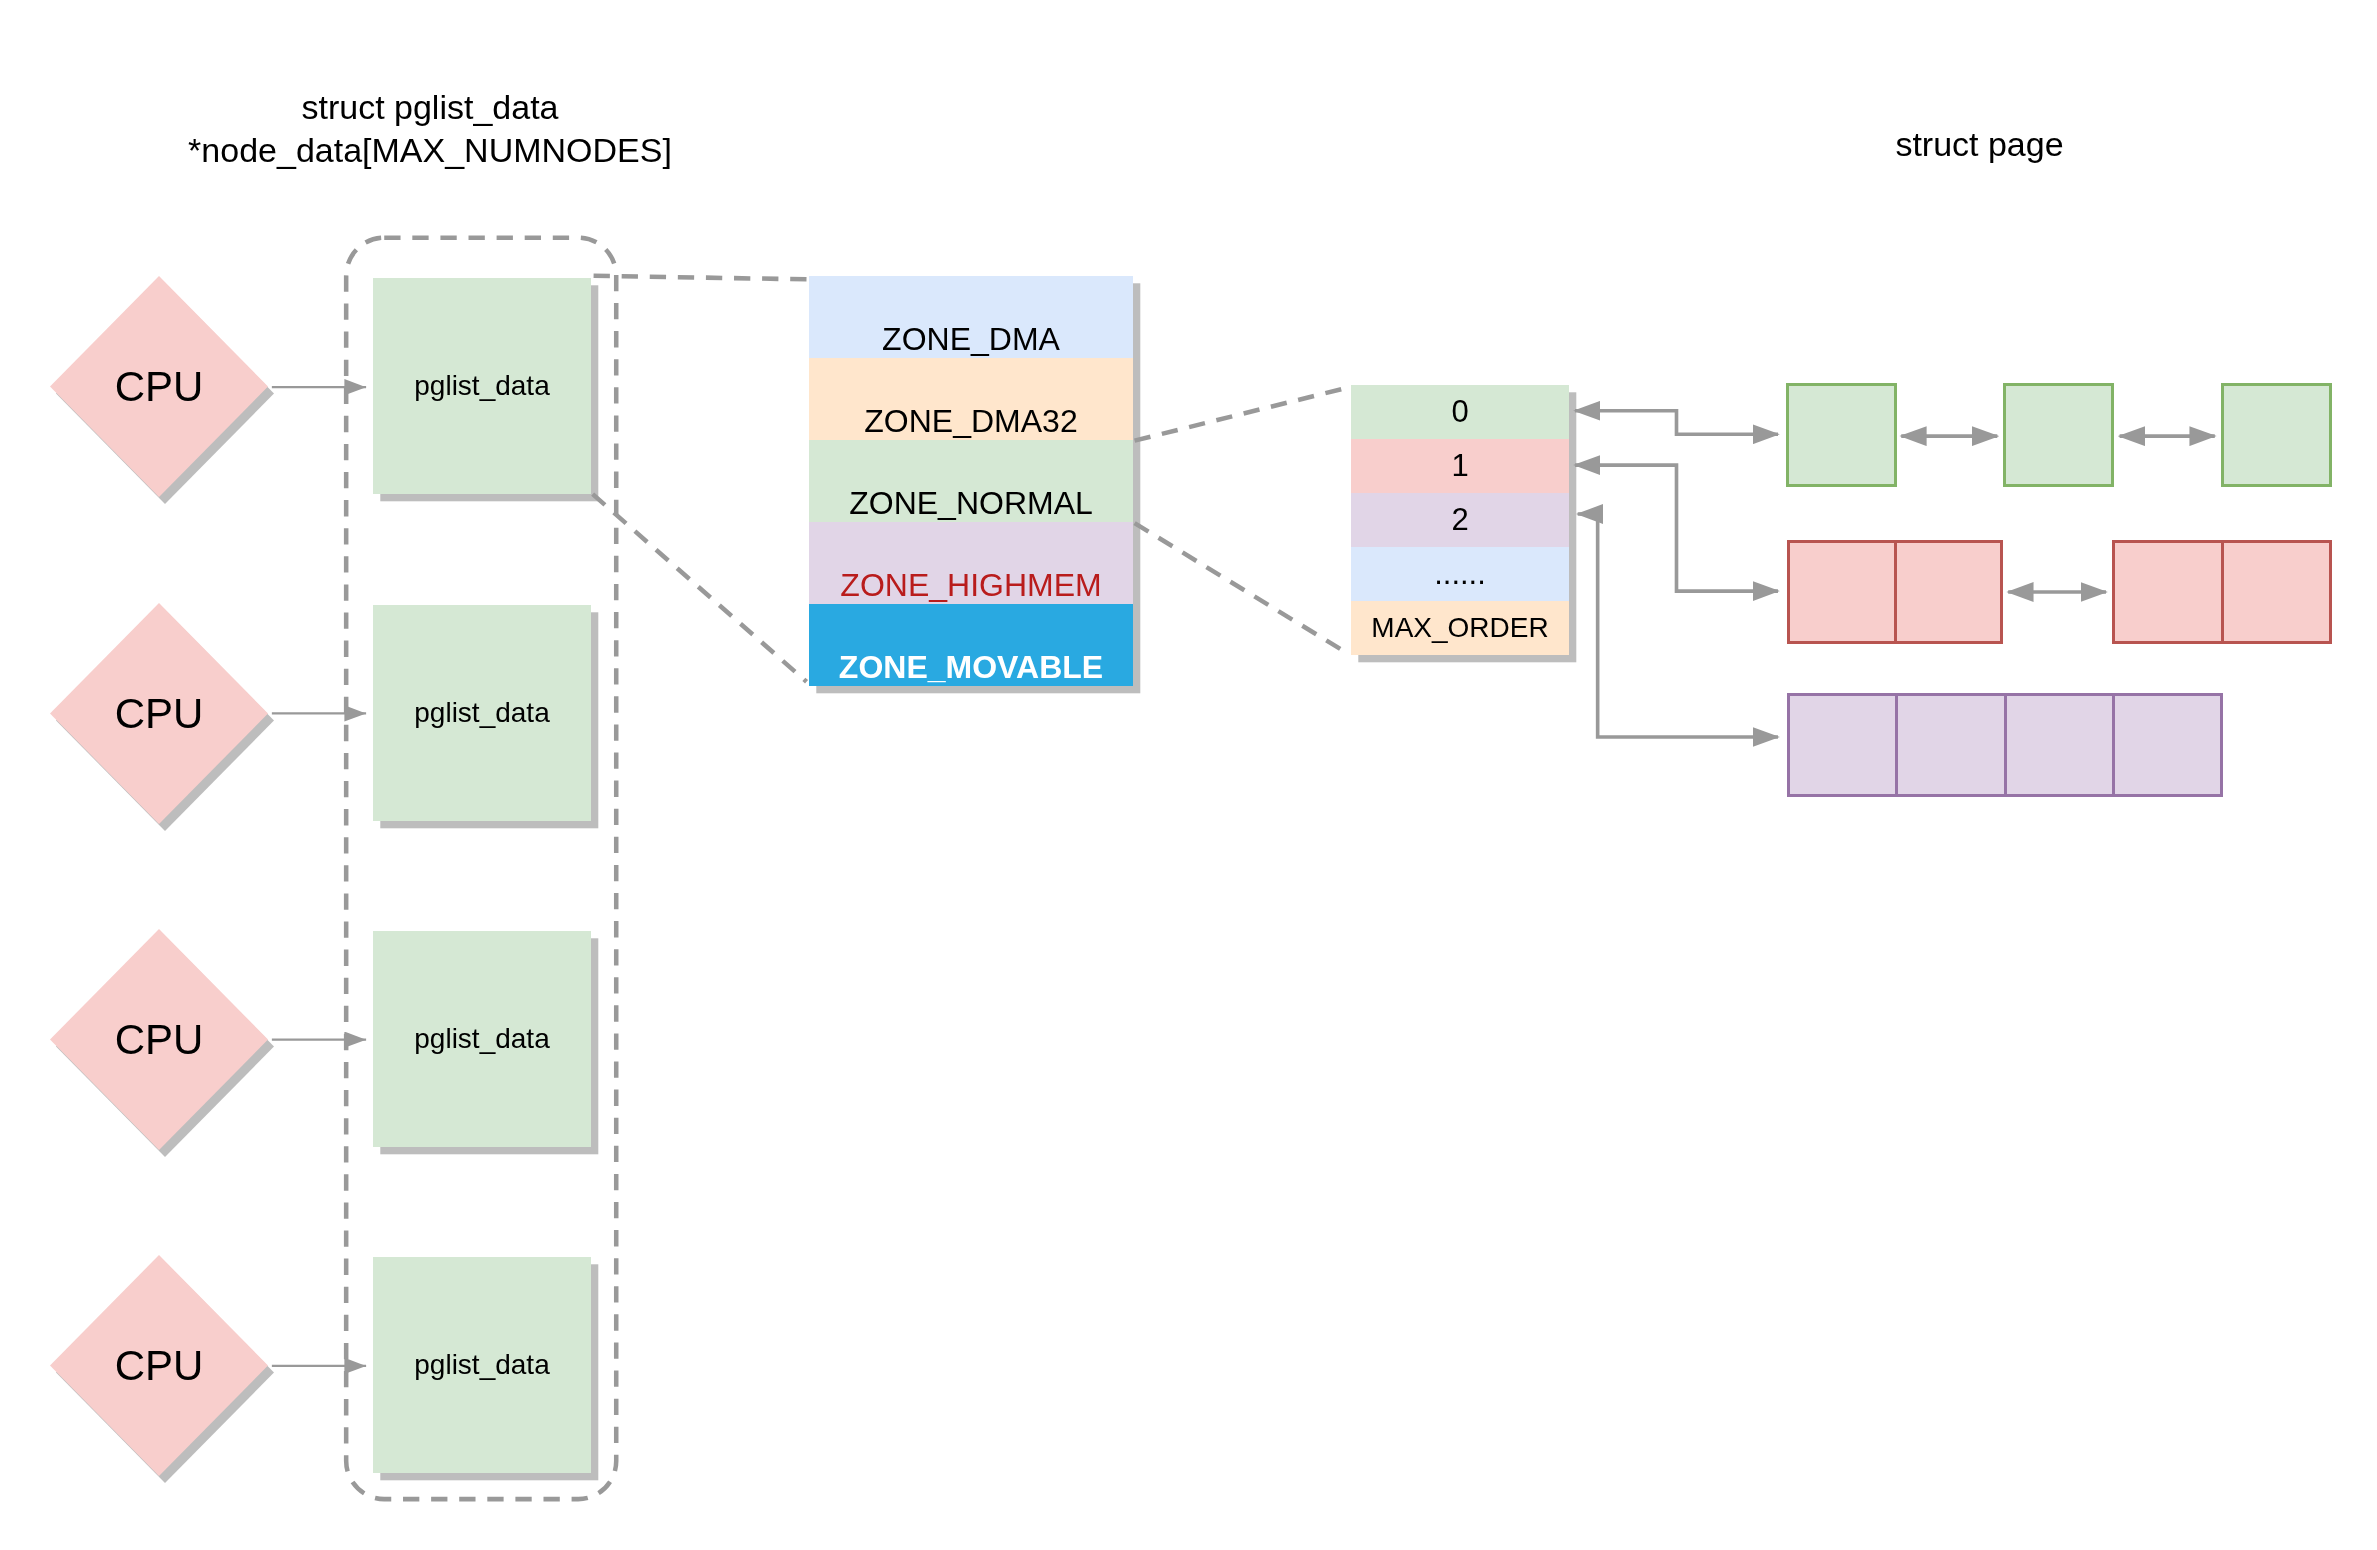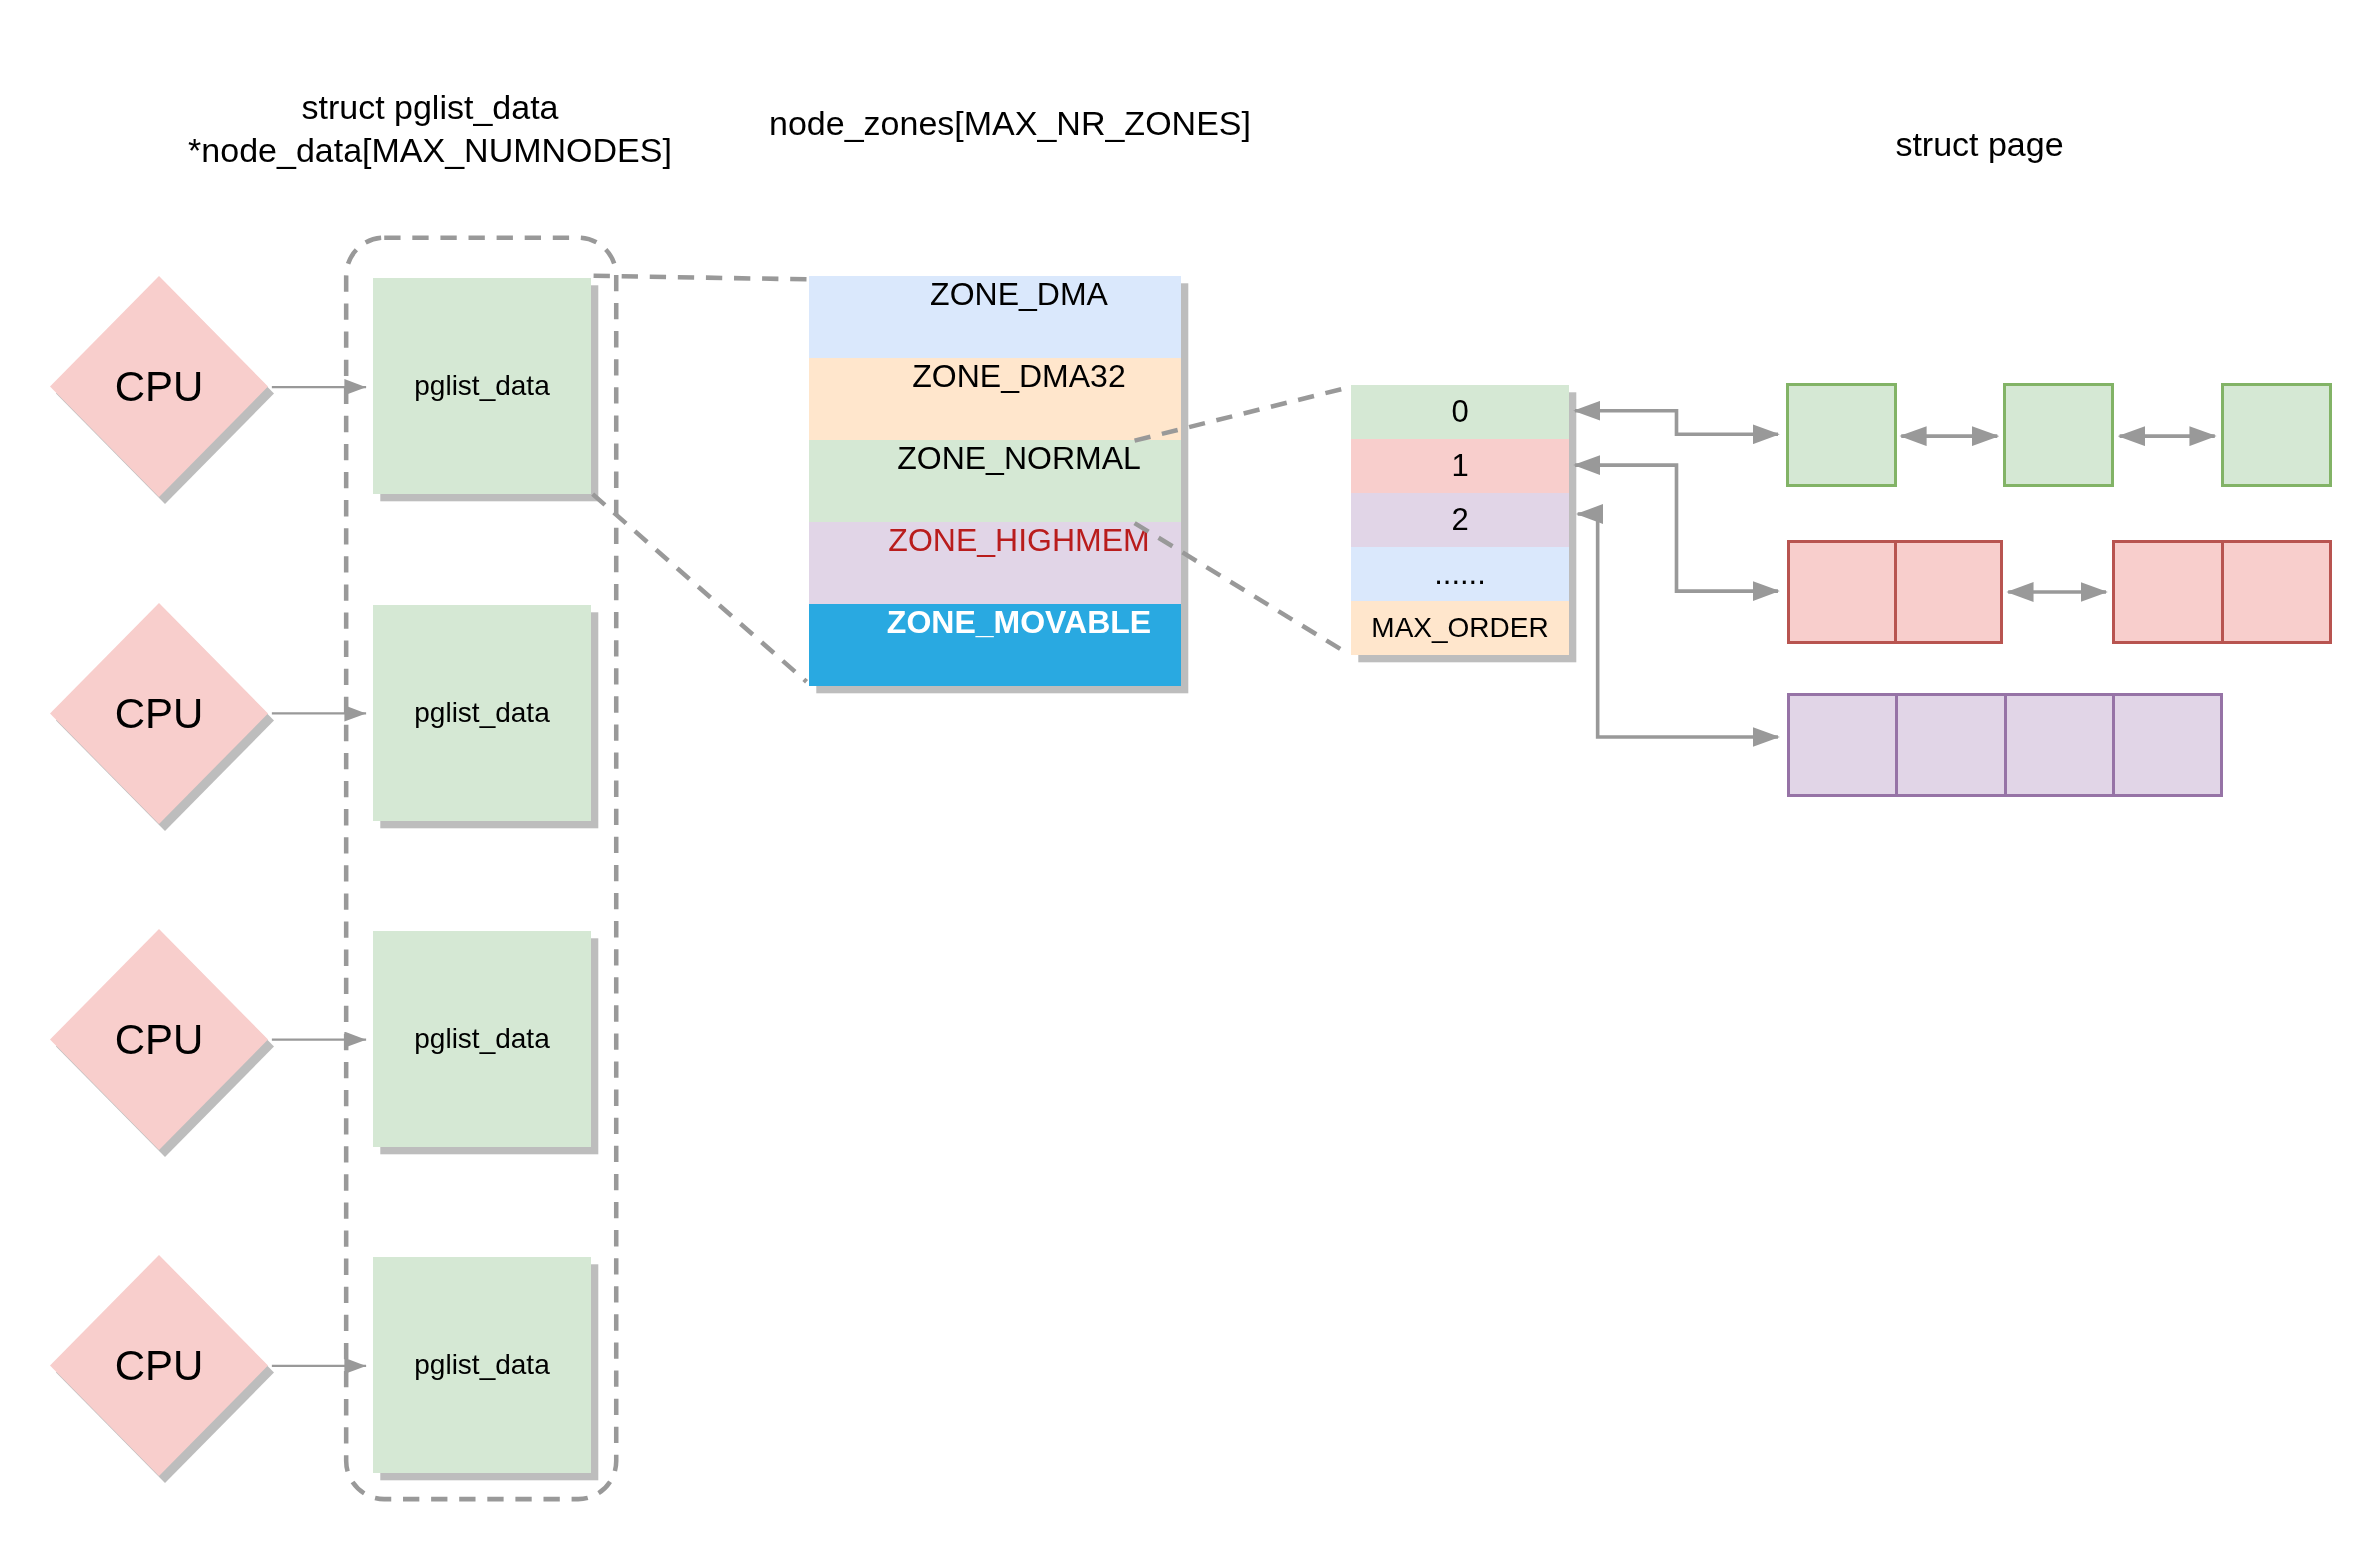--- a/index.html
+++ b/index.html
@@ -15,39 +15,38 @@
     clip-path:polygon(50% 0,100% 50%,50% 100%,0 50%);
     display:flex;align-items:center;justify-content:center;
     font-size:42px;
   }
   .node-box{
     position:absolute;left:373px;width:218px;height:216px;background:#d5e8d4;
     box-shadow:7.3px 7.3px 0 #bdbdbd;
     display:flex;align-items:center;justify-content:center;font-size:28px;
   }
   .stack{position:absolute;box-shadow:7.3px 7.3px 0 #bdbdbd;}
-  .zone-row{width:324px;height:82px;display:flex;align-items:flex-start;justify-content:center;font-size:32px;padding-left:48px;}
+  .zone-row{width:324px;height:82px;display:flex;align-items:flex-end;justify-content:center;font-size:32px;}
   .fa-row{width:218px;height:54px;display:flex;align-items:center;justify-content:center;font-size:31px;}
   .fa-row.small{font-size:28px;letter-spacing:0;}
   .pageblock{position:absolute;display:flex;border:3.6px solid currentColor;box-sizing:border-box;}
   .pageblock .cell{flex:1;}
   .pageblock .cell + .cell{border-left:3.6px solid currentColor;}
   svg.overlay{position:absolute;left:0;top:0;pointer-events:none;}
 </style>
 </head>
 <body>
 
 <div id="canvas">
 
   <div class="hdr" style="left:131px;top:86px;width:598px;">
     <div>struct pglist_data</div>
     <div>*node_data[MAX_NUMNODES]</div>
   </div>
   <div class="hdr" style="left:711px;top:102px;width:598px;">
-    <div>node_zones[MAX_NR_ZONES]</div>
   </div>
   <div class="hdr single" style="left:1753px;top:102px;width:453px;text-align:right;">
     <div>struct page</div>
   </div>
 
   <div class="diamond-wrap" style="left:50px;top:276px;">
     <div class="diamond">
         <span>CPU</span>
       </div>
   </div>

